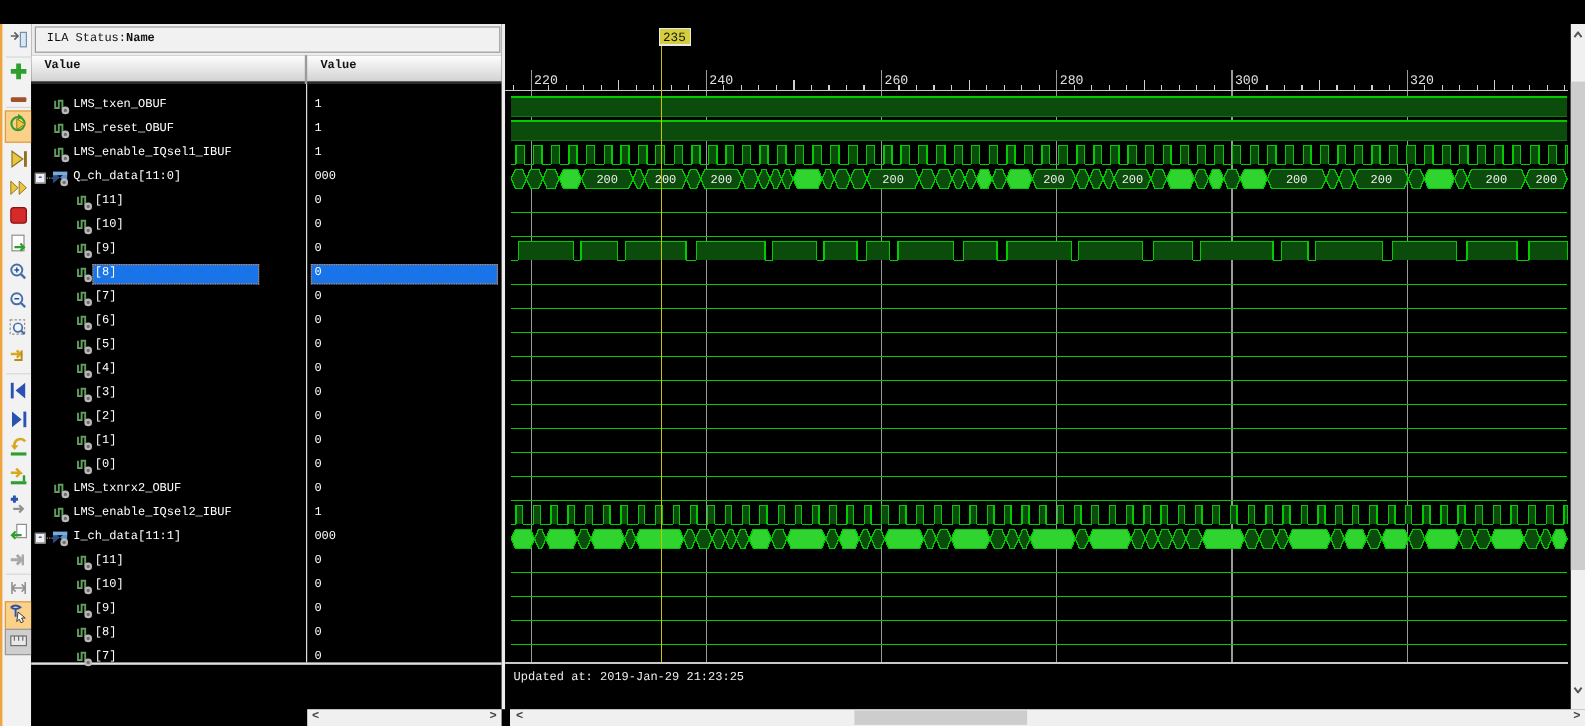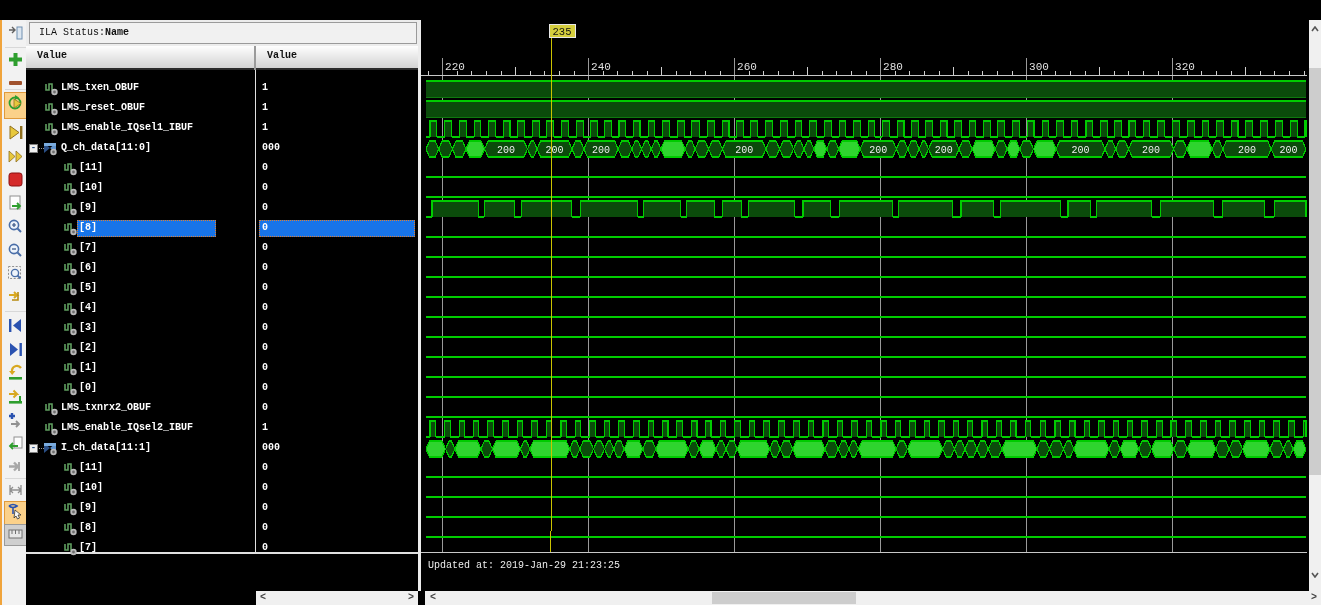--- a/index.html
+++ b/index.html
@@ -1,16 +1,16 @@
 <!DOCTYPE html>
 <html><head><meta charset="utf-8"><style>
 *{margin:0;padding:0;box-sizing:border-box}
 body{width:1321px;height:605px;overflow:hidden;font-family:"Liberation Mono",monospace;background:#000}
 #win{position:relative;width:1321px;height:605px;background:#000}
-.t{position:absolute;height:18px;line-height:18px;font-size:10px;font-weight:bold;color:#fff;white-space:pre}
+.t{position:absolute;height:18px;line-height:18px;font-size:10px;font-weight:normal;color:#fff;white-space:pre}
 .abs{position:absolute}
 </style></head><body>
 <div id="win">
 
 
 <div class="abs" style="left:0;top:20px;width:26px;height:585px;background:#f2f2f2;border-left:2px solid #f0a43c">
       <div style="position:absolute;left:2px;top:4px;width:23px;height:18px;text-align:center"><svg width="17" height="17" viewBox="0 0 17 17" style="margin-top:1px">
           <path d="M2 5 h6 M5 2 l3 3 -3 3" stroke="#606060" stroke-width="1.4" fill="none"></path>
           <rect x="10" y="2" width="5" height="12" fill="#dce6f0" stroke="#7090b0"></rect>
         </svg></div>

